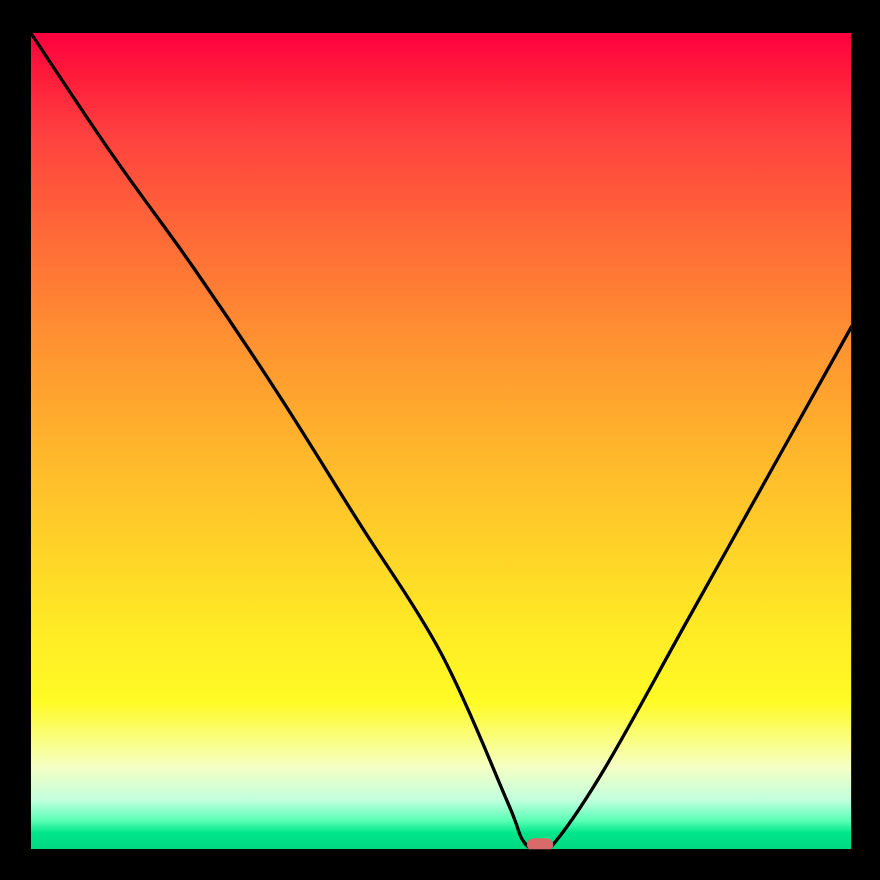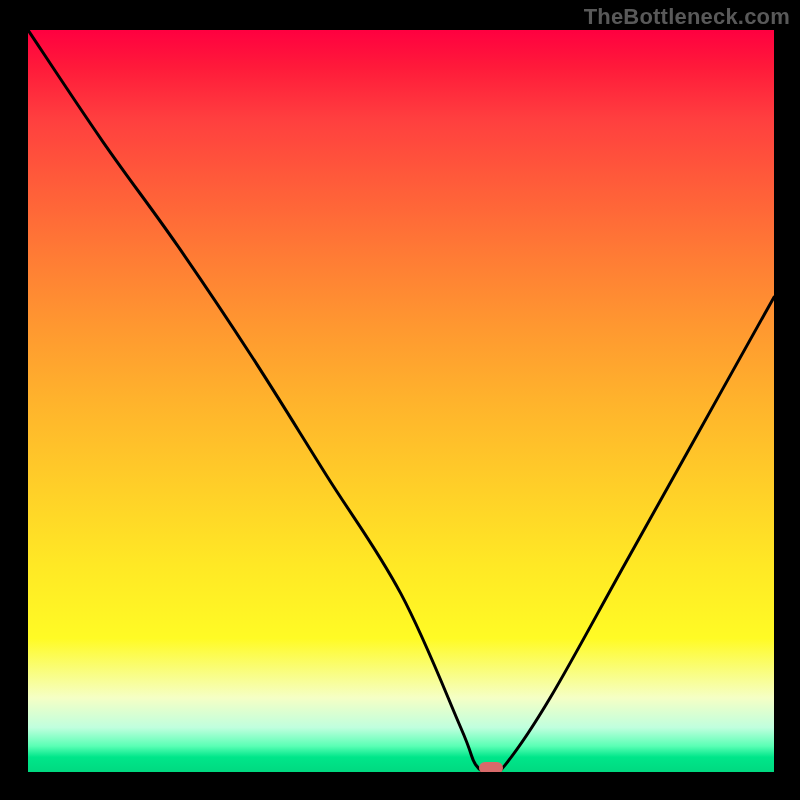--- a/index.html
+++ b/index.html
@@ -72,15 +72,14 @@
 <div class="chart-container">
 
   <div class="plot-area">
     <div class="gradient-bg"></div>
     <svg class="curve-svg" viewBox="0 0 746 742" preserveAspectRatio="none">
       <path fill="none" stroke="#000000" stroke-width="3" stroke-linecap="round" d="M0.00 0.00 C 13.43 20.03, 47.74 72.57, 74.60 111.30 C 101.46 150.03, 122.34 176.45, 149.20 215.18 C 176.06 253.91, 196.94 285.08, 223.80 326.48 C 250.66 367.88, 271.54 402.46, 298.40 445.20 C 325.26 487.94, 348.83 518.51, 373.00 563.92 C 397.17 609.33, 419.25 666.76, 432.68 697.48 C 446.11 728.20, 442.23 726.57, 447.60 734.58 C 452.97 742.59, 457.15 742.00, 462.52 742.00 C 467.89 742.00, 466.70 747.94, 477.44 734.58 C 488.18 721.22, 500.72 703.86, 522.20 667.80 C 543.68 631.74, 569.94 582.32, 596.80 534.24 C 623.66 486.16, 644.54 448.76, 671.40 400.68 C 698.26 352.60, 732.57 291.16, 746.00 267.12"></path>
     </svg>
     <div class="marker" style="left: 462.52px; top: 738px; background: rgb(216, 106, 106);"></div>
   </div>
 
-  <div class="attribution">TheBottleneck.com</div>
 
 </div>
 
 </body></html>

